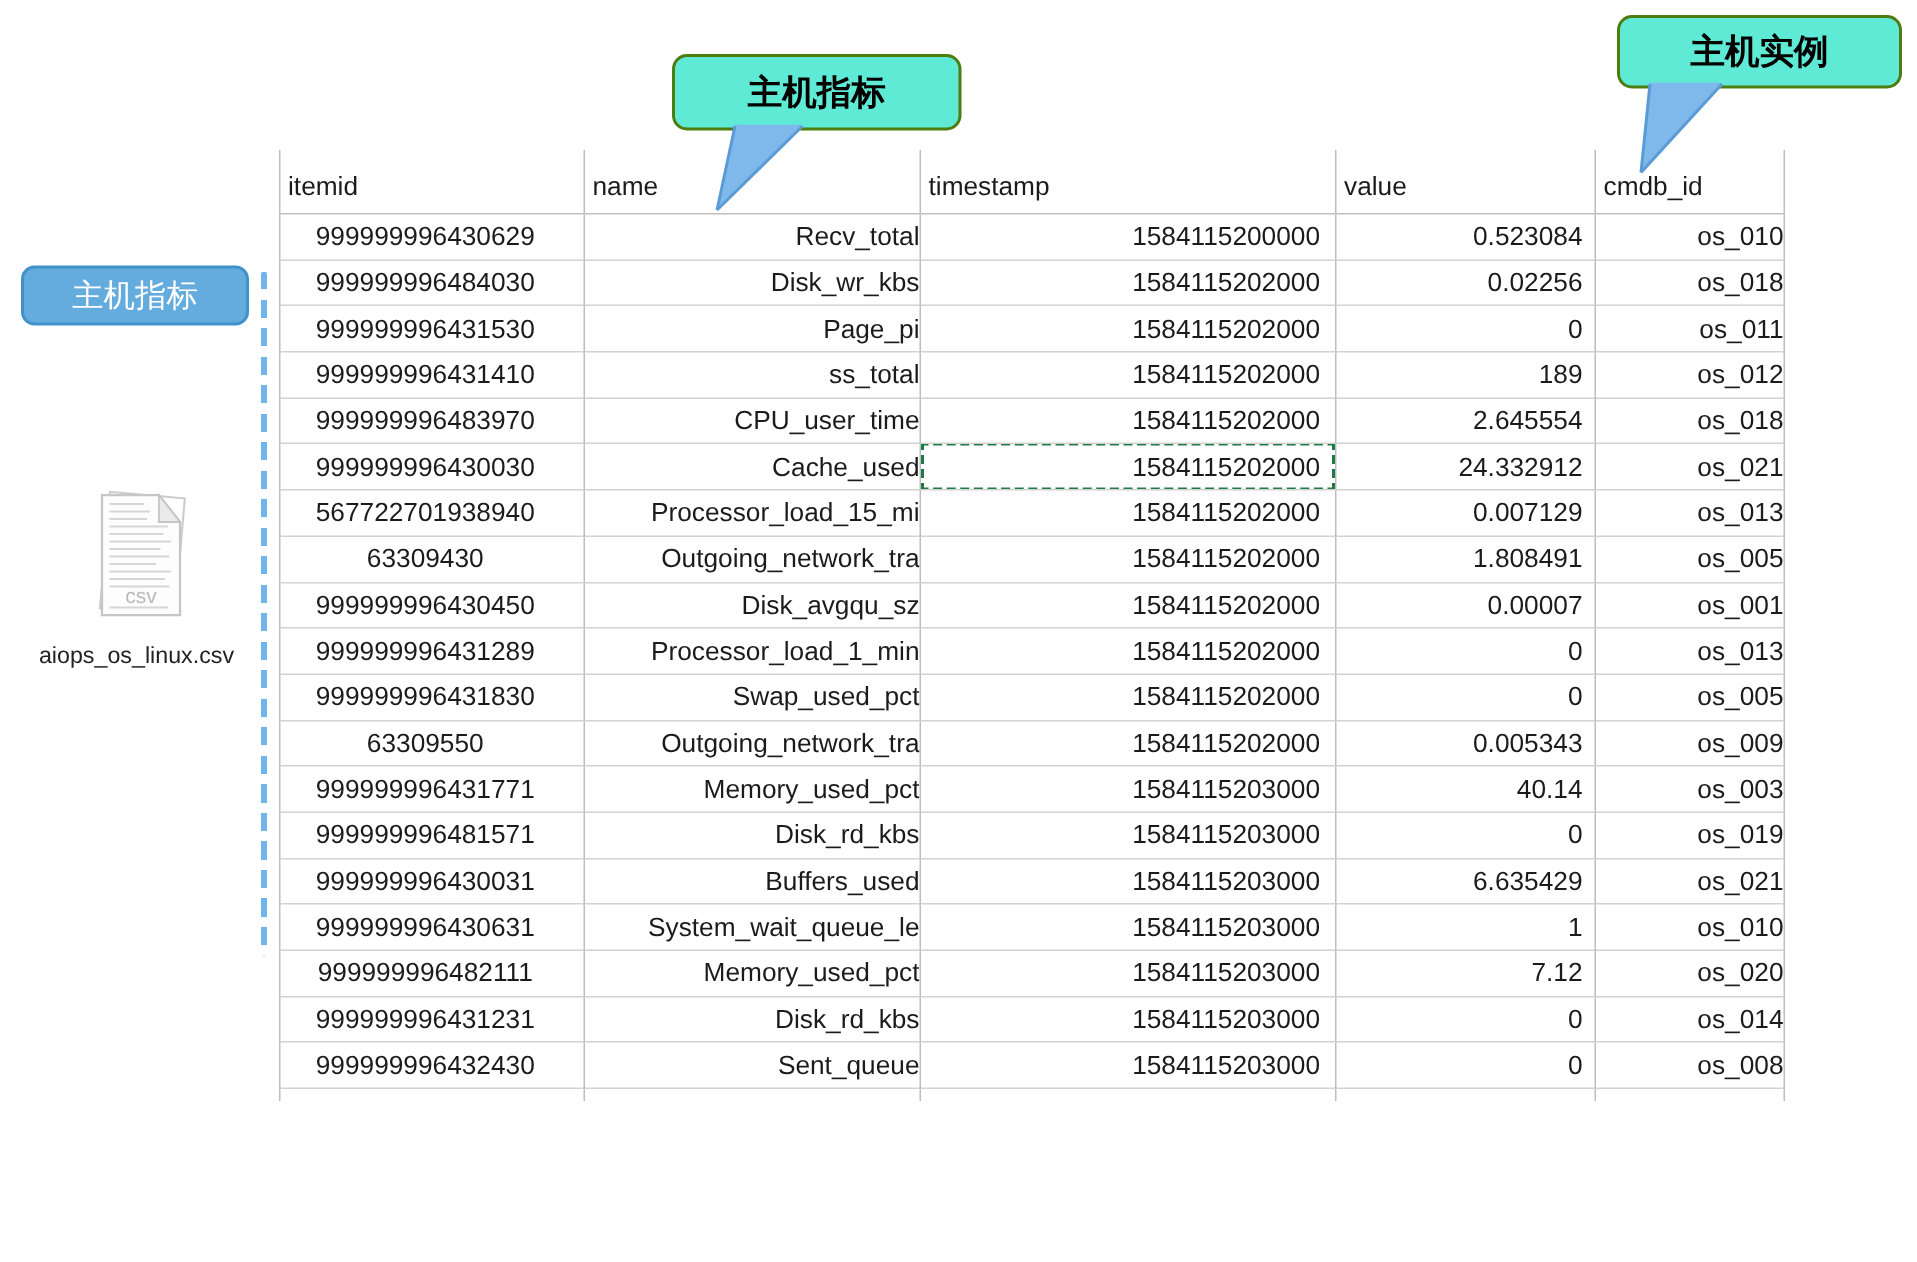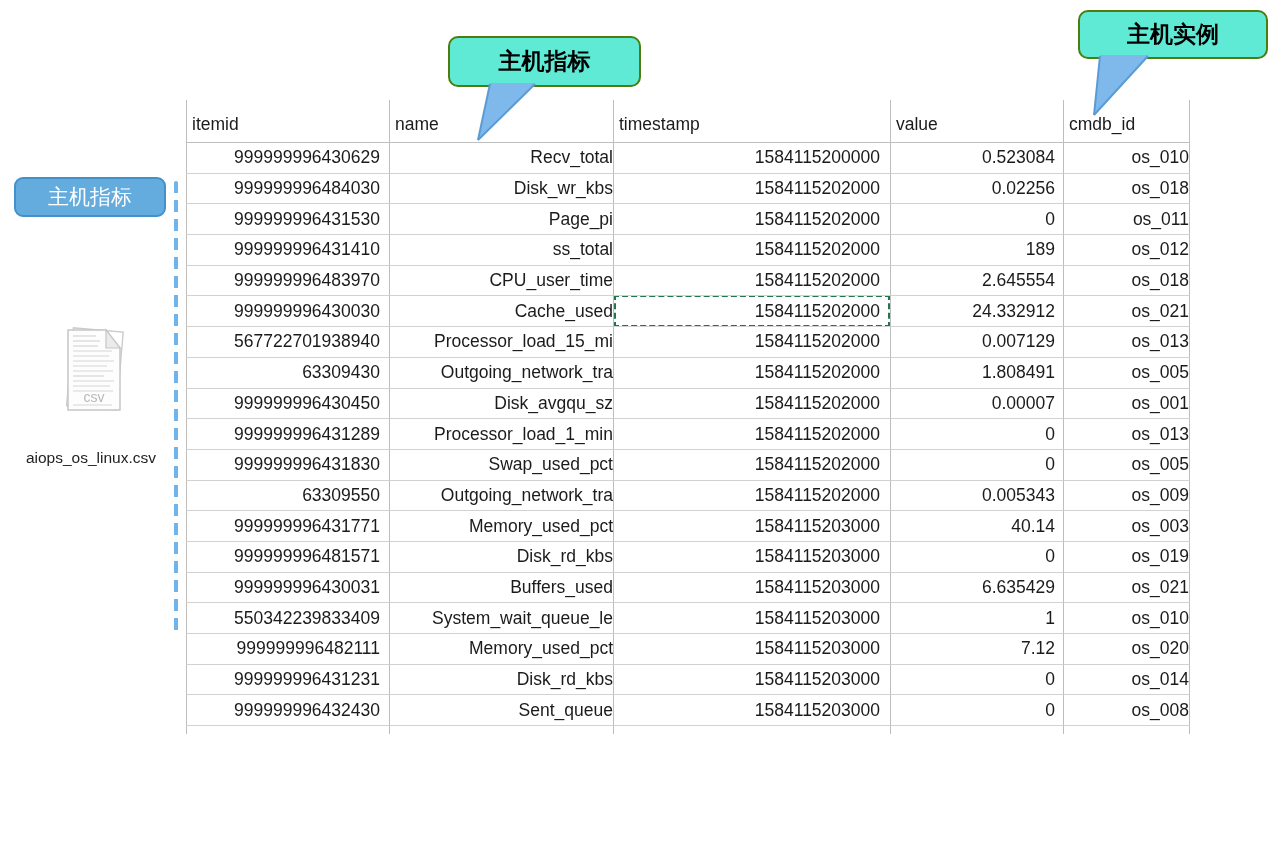--- a/index.html
+++ b/index.html
@@ -14,21 +14,21 @@
   col.c0{width:204px} col.c1{width:224px} col.c2{width:277px} col.c3{width:173px} col.c4{width:126px}
   th { height:43px; vertical-align:bottom; text-align:left; font-weight:400;
        padding:0 0 7px 5px; border-bottom:1px solid #bfbfbf; border-right:1px solid #bdbdbd;
        white-space:nowrap; overflow:hidden; }
   th:first-child { border-left:1px solid #bdbdbd; }
   td { height:30.7px; border-bottom:1px solid #d2d2d2; border-right:1px solid #bdbdbd;
        white-space:nowrap; overflow:hidden; }
   td:first-child { border-left:1px solid #bdbdbd; }
   td.ar { text-align:right; }
   td.al { text-align:right; }
-  td.c0 { padding-right:9px; }
+  td.c0 { padding-right:9px;text-align:center; }
   td.c1 { padding-left:5px; }
   td.c2 { padding-right:10px; }
   td.c3 { padding-right:8px; }
   td.c4 { padding-left:5px; }
   td.sel { position:relative; }
   td.sel::after { content:""; position:absolute; left:-1px; top:-2px; right:-1px; bottom:-2px;
                   border:3px dashed #1e7a45; pointer-events:none; }
   td.stub { height:8px; border-bottom:none; }
 
   
@@ -46,21 +46,21 @@
                 background:#65acde; border:2px solid #4191cb; border-radius:9px;
                 display:flex; align-items:center; justify-content:center;
                 color:#fff; font-size:21px; z-index:3; }
   #range-line { position:absolute; left:174px; top:181px; width:4px; height:456px;
                 background:repeating-linear-gradient(to bottom,#6fb5ec 0 12px,transparent 12px 19px);
                 border-radius:2px; z-index:2; }
 
   
   #file-icon { position:absolute; left:52px; top:322px; z-index:2; }
   #filename  { position:absolute; left:10px; top:429px; width:162px; text-align:center;
-               font-size:15.5px; color:#222; z-index:2;margin-top:20px; }
+               font-size:15.5px; color:#222; z-index:2; }
 </style>
 </head>
 <body>
 
 <div id="stage">
 
   <div id="table-wrap">
     <table>
       <colgroup>
         <col class="c0">
@@ -178,21 +178,21 @@
             <td class="al c4">os_019</td>
           </tr>
           <tr>
             <td class="ar c0">999999996430031</td>
             <td class="al c1">Buffers_used</td>
             <td class="ar c2">1584115203000</td>
             <td class="ar c3">6.635429</td>
             <td class="al c4">os_021</td>
           </tr>
           <tr>
-            <td class="ar c0">550342239833409</td>
+            <td class="ar c0">999999996430631</td>
             <td class="al c1">System_wait_queue_le</td>
             <td class="ar c2">1584115203000</td>
             <td class="ar c3">1</td>
             <td class="al c4">os_010</td>
           </tr>
           <tr>
             <td class="ar c0">999999996482111</td>
             <td class="al c1">Memory_used_pct</td>
             <td class="ar c2">1584115203000</td>
             <td class="ar c3">7.12</td>

